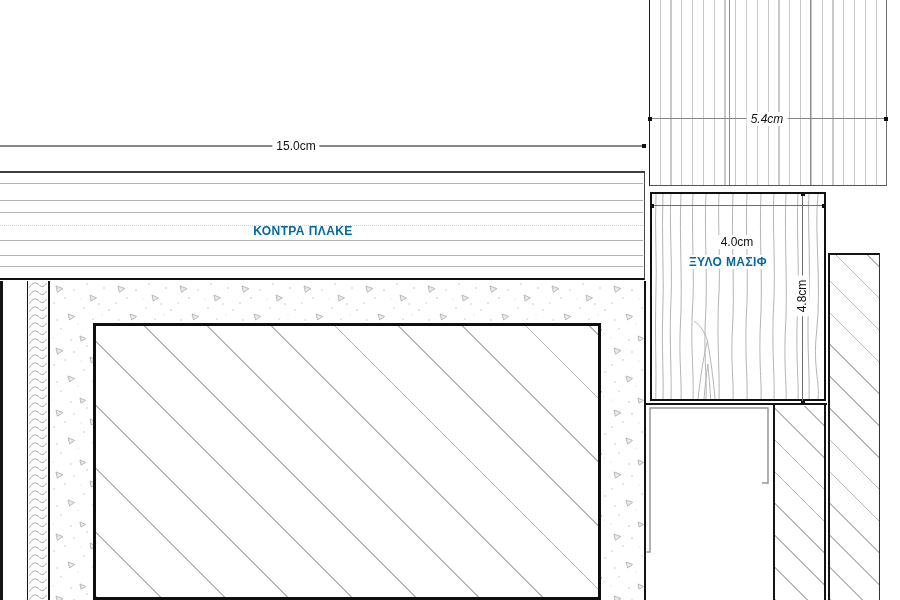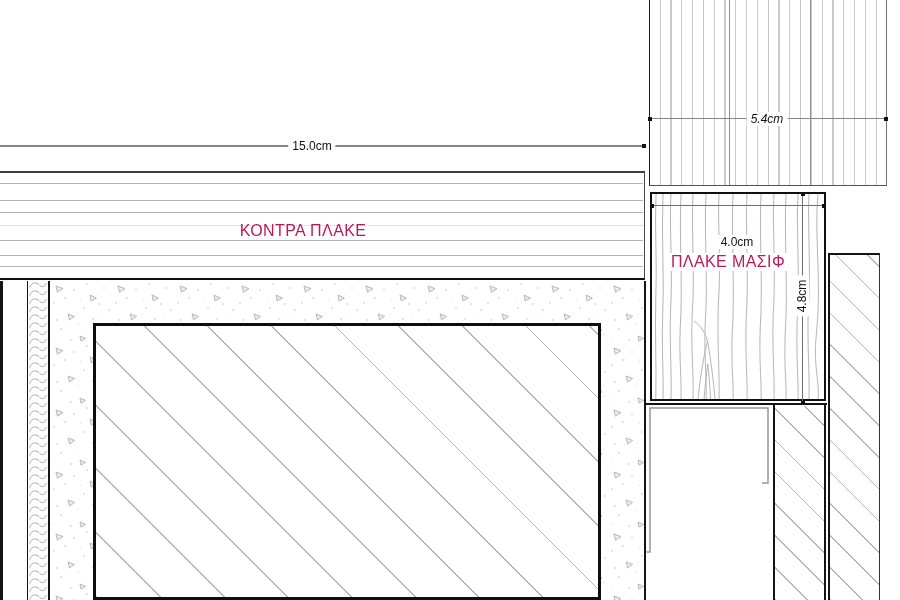--- a/index.html
+++ b/index.html
@@ -5,22 +5,22 @@
   html,body{margin:0;padding:0;background:#fff;}
   #canvas{position:relative;width:900px;height:600px;background:#fff;overflow:hidden;
           font-family:"Liberation Sans",sans-serif;color:#141414;}
   .abs{position:absolute;}
   .hl{position:absolute;background:#868686;}
   .vl{position:absolute;background:#141414;}
   .tick{position:absolute;width:4px;height:4px;background:#111;transform:translate(-50%,-50%);}
   .dlab{position:absolute;transform:translate(-50%,-50%);background:#fff;padding:0 4px;
         font-size:12px;line-height:14px;white-space:nowrap;color:#111;}
   .dlab.rot{transform:translate(-50%,-50%) rotate(-90deg);}
-  .mlab{position:absolute;transform:translate(-50%,-50%);font-size:16px;letter-spacing:.4px;
-        white-space:nowrap;color:#be185d;}
+  .mlab{position:absolute;transform:translate(-50%,-50%);font-size:12px;letter-spacing:.4px;
+        white-space:nowrap;color:#0369a1;font-weight:bold;}
   .mlab.bg{background:#fff;padding:0 3px;}
   
   #ply-band{left:0;top:171px;width:645px;height:109px;box-sizing:border-box;background:#fff;
             border-top:2px solid #3f3f3f;border-bottom:2.6px solid #101010;border-right:1.6px solid #4a4a4a;}
   .ply-line{position:absolute;left:0;width:643px;height:1px;background:#b4b4b4;}
   .ply-dot{position:absolute;left:0;width:643px;height:0;border-top:1.2px dotted #cfcfcf;}
   
   #panel{left:649px;top:0;width:238px;height:186px;box-sizing:border-box;background:#fff;
          border-left:1.8px solid #1c1c1c;border-right:1.6px solid #707070;border-bottom:1.8px solid #555;
          background-image:repeating-linear-gradient(90deg,transparent 0,transparent 9.6px,#c9c9c9 9.6px,#c9c9c9 10.8px);}
@@ -38,21 +38,21 @@
          border-top:2px solid #141414;border-left:2.3px solid #141414;border-right:1.4px solid #333;}
   #col-b{left:775px;top:405.5px;width:49.5px;height:194.5px;}
 </style>
 </head>
 <body>
 
 <div id="canvas">
 
   <div class="hl" style="left:0;top:145.4px;width:644px;height:1.3px;"></div>
   <div class="tick" style="left:644px;top:146px;"></div>
-  <div class="dlab" style="left:312px;top:146px;">15.0cm</div>
+  <div class="dlab" style="left:296px;top:146px;">15.0cm</div>
 
   <div id="ply-band" class="abs"></div>
   <div class="ply-line" style="top:183px;"></div>
   <div class="ply-line" style="top:200px;"></div>
   <div class="ply-line" style="top:212px;"></div>
   <div class="ply-dot" style="top:225px;"></div>
   <div class="ply-line" style="top:240px;"></div>
   <div class="ply-line" style="top:255px;"></div>
   <div class="ply-line" style="top:266px;"></div>
   <div class="mlab" style="left:303px;top:231px;">ΚΟΝΤΡΑ ΠΛΑΚΕ</div>
@@ -136,21 +136,21 @@
       <path d="M146,0 C144,35 148.2,80 145.2,125 C144,168 146.8,188 146,205"></path>
       <path d="M157,0 C155.4,28 159,68 156.4,112 C155,152 157.8,180 157,205"></path>
       <path d="M166,0 C162,40 170,90 164.4,140 C161,172 168,190 166,205"></path>
       <path d="M46,205 C48.5,182 52,160 55.5,147"></path>
       <path d="M55.5,147 C58.5,164 61.5,186 63,205"></path>
       <path d="M52,205 C53,192 54.5,180 55.8,170"></path>
       <path d="M55.8,170 C57,181 58,194 58.6,205"></path>
       <path d="M55.5,147 C53,138 48,131 42,127"></path>
     </g>
   </svg>
-  <div class="mlab bg" style="left:728px;top:262px;">ΠΛΑΚΕ ΜΑΣΙΦ</div>
+  <div class="mlab bg" style="left:728px;top:262px;">ΞΥΛΟ ΜΑΣΙΦ</div>
 
   <div class="hl" style="left:652px;top:205.4px;width:172px;height:1.1px;background:#6e6e6e;"></div>
   <div class="tick" style="left:652px;top:206px;"></div>
   <div class="tick" style="left:824px;top:206px;"></div>
   <div class="dlab" style="left:737px;top:206px;margin-top:36px;">4.0cm</div>
 
   <div class="hl" style="left:802.4px;top:194px;width:1.1px;height:209px;background:#6e6e6e;"></div>
   <div class="tick" style="left:803px;top:193.5px;"></div>
   <div class="tick" style="left:803px;top:403px;"></div>
   <div class="dlab rot" style="left:802px;top:296px;">4.8cm</div>

